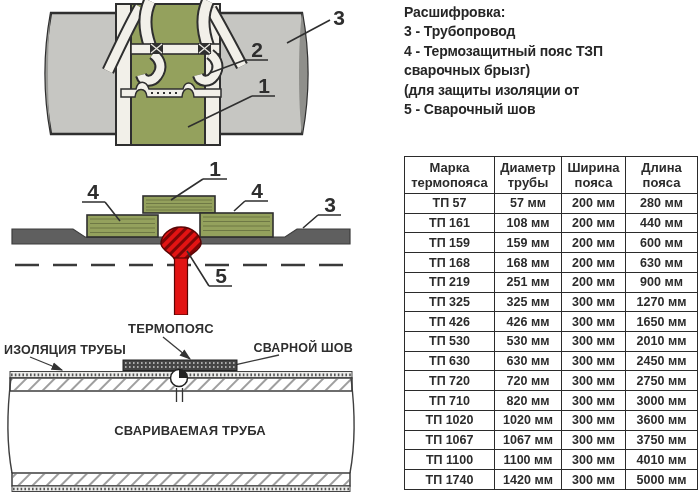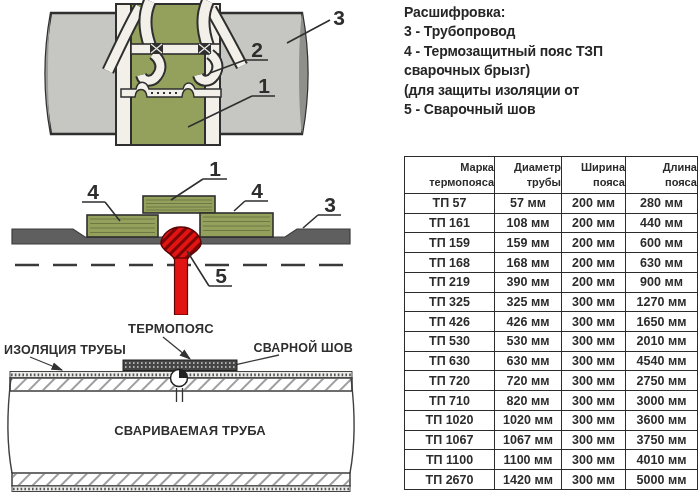--- a/index.html
+++ b/index.html
@@ -9,21 +9,21 @@
   #svg-top{top:0;}
   #svg-mid{top:152px;}
   #svg-bottom{top:313px;}
   svg text{font-family:"Liberation Sans",sans-serif;font-weight:700;fill:#2e2e2e;}
   .callout{font-size:21px;}
   .cap-label{letter-spacing:.2px;}
   .right-panel{position:absolute;left:404px;top:3px;width:300px;color:#262626;}
   .legend{font-size:14px;font-weight:700;line-height:19.4px;letter-spacing:-.1px;white-space:nowrap;}
   table.spec{position:absolute;top:153px;left:0;width:293px;height:334px;border-collapse:collapse;table-layout:fixed;}
   table.spec th,table.spec td{border:1.5px solid #2b2b2b;font-weight:700;text-align:center;vertical-align:middle;padding:0;color:#2b2b2b;}
-  table.spec th{font-size:11px;line-height:15px;white-space:pre-line;height:36px;text-align:right;}
+  table.spec th{font-size:13px;line-height:15px;white-space:pre-line;height:36px;}
   table.spec td{font-size:12.5px;height:16px;line-height:16px;white-space:nowrap;}
 </style>
 </head>
 <body>
 
 <div class="canvas">
 
   <svg id="svg-top" class="diagram-svg" width="382" height="150" viewBox="0 0 382 150">
 
     <path d="M51,13 H302 Q313,73.5 302,134 H51 Q40,73.5 51,13 Z" stroke="#2f2f2f" stroke-width="2.4" fill="#c6c6c2"></path>
@@ -242,21 +242,21 @@
             <td>600 мм</td>
           </tr>
           <tr>
             <td>ТП 168</td>
             <td>168 мм</td>
             <td>200 мм</td>
             <td>630 мм</td>
           </tr>
           <tr>
             <td>ТП 219</td>
-            <td>390 мм</td>
+            <td>251 мм</td>
             <td>200 мм</td>
             <td>900 мм</td>
           </tr>
           <tr>
             <td>ТП 325</td>
             <td>325 мм</td>
             <td>300 мм</td>
             <td>1270 мм</td>
           </tr>
           <tr>
@@ -268,21 +268,21 @@
           <tr>
             <td>ТП 530</td>
             <td>530 мм</td>
             <td>300 мм</td>
             <td>2010 мм</td>
           </tr>
           <tr>
             <td>ТП 630</td>
             <td>630 мм</td>
             <td>300 мм</td>
-            <td>4540 мм</td>
+            <td>2450 мм</td>
           </tr>
           <tr>
             <td>ТП 720</td>
             <td>720 мм</td>
             <td>300 мм</td>
             <td>2750 мм</td>
           </tr>
           <tr>
             <td>ТП 710</td>
             <td>820 мм</td>
@@ -301,21 +301,21 @@
             <td>300 мм</td>
             <td>3750 мм</td>
           </tr>
           <tr>
             <td>ТП 1100</td>
             <td>1100 мм</td>
             <td>300 мм</td>
             <td>4010 мм</td>
           </tr>
           <tr>
-            <td>ТП 2670</td>
+            <td>ТП 1740</td>
             <td>1420 мм</td>
             <td>300 мм</td>
             <td>5000 мм</td>
           </tr>
         </tbody>
     </table>
   </div>
 
 </div>
 

